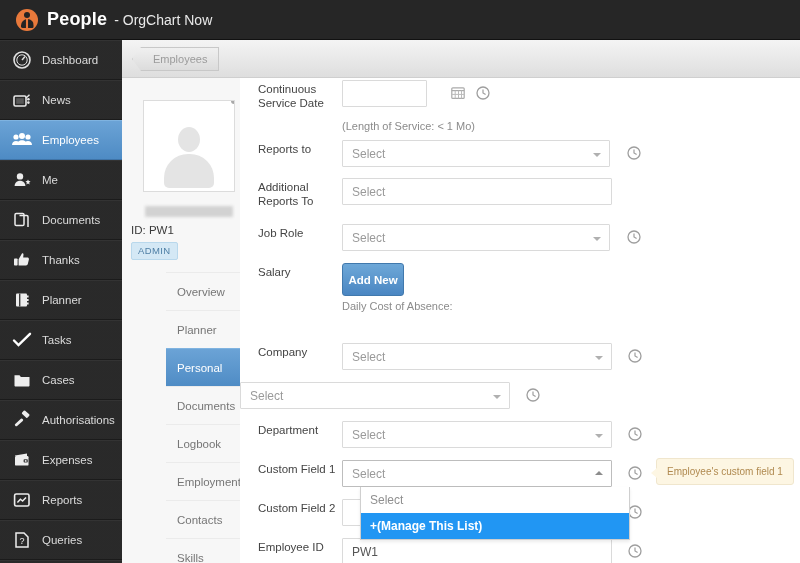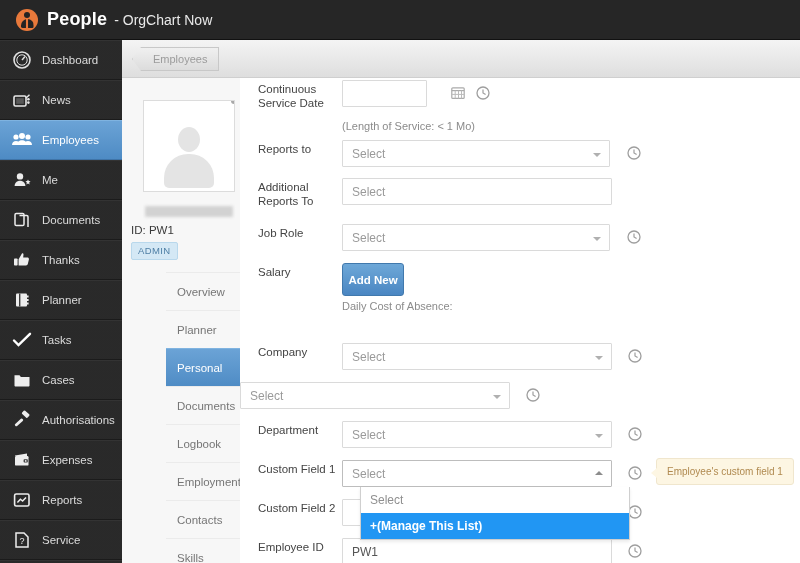--- a/index.html
+++ b/index.html
@@ -367,21 +367,21 @@
       <span class="nav-label">Reports</span>
     </div>
 
     <div class="nav-item">
       <span class="nav-ico">
         <svg width="20" height="20" viewBox="0 0 20 20">
             <path d="M4 3h8l4 4v10H4z" fill="none" stroke="#ededed" stroke-width="1.5"></path>
             <text x="10" y="14" font-size="9" fill="#ededed" text-anchor="middle" font-family="Liberation Sans">?</text>
           </svg>
       </span>
-      <span class="nav-label">Service</span>
+      <span class="nav-label">Queries</span>
     </div>
 
     <div class="nav-item">
       
       
     </div>
 
   </div>
 
   <div class="content-header">

